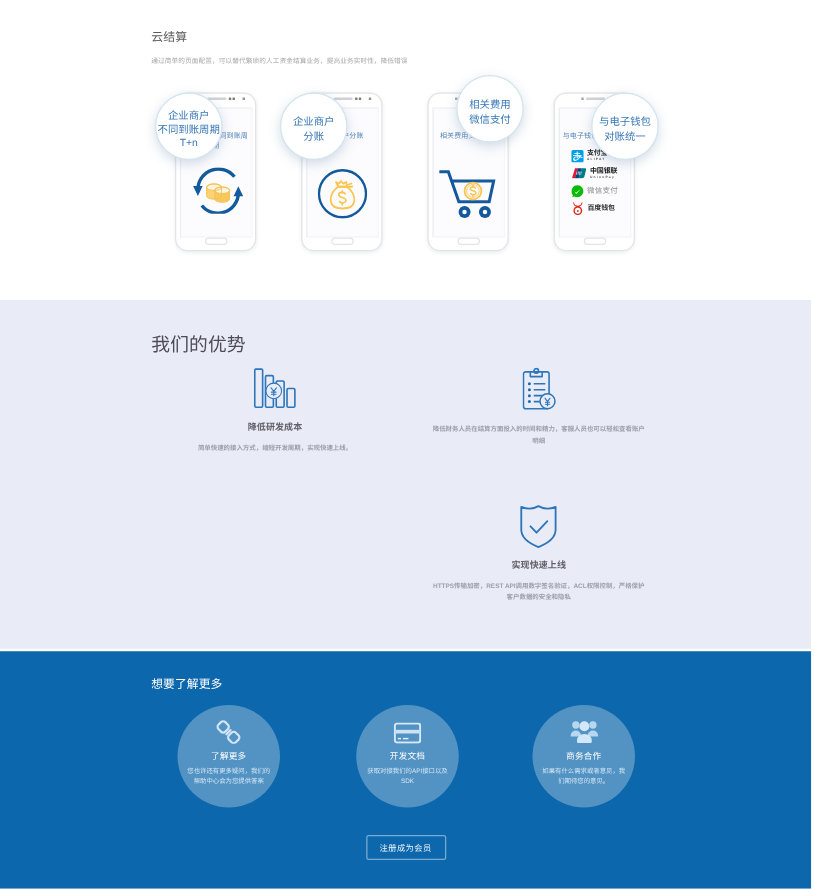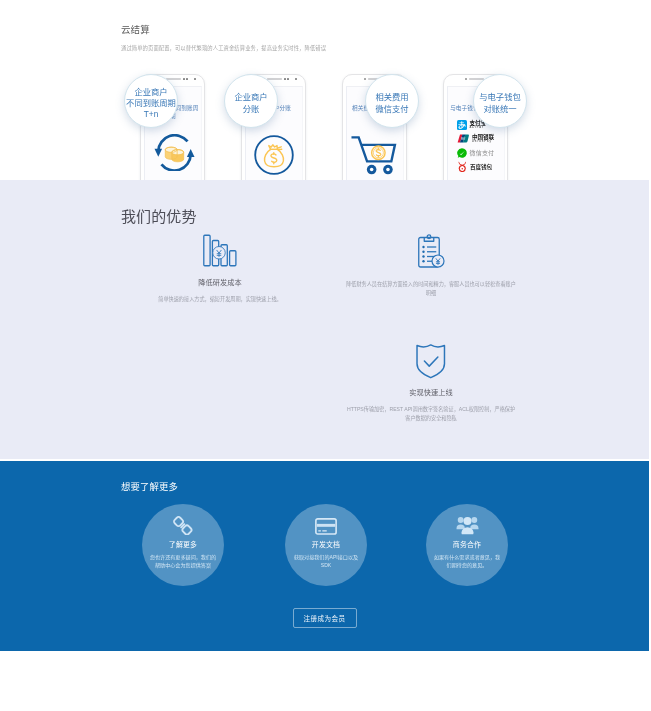--- a/index.html
+++ b/index.html
@@ -1,21 +1,21 @@
 <!DOCTYPE html>
 <html><head>
 <meta charset="utf-8">
 <style>
   *{box-sizing:border-box;margin:0;padding:0;}
   html,body{width:651px;height:711px;overflow:hidden;background:#fff;}
   body{font-family:"Liberation Sans","Noto Sans CJK SC",sans-serif;}
   .page{width:649px;height:711px;position:relative;overflow:hidden;}
 
   
-  .sec1{position:relative;height:180px;background:#fff;}
+  .sec1{position:relative;height:240px;background:#fff;}
   .sec-title{position:absolute;left:121px;font-size:9.5px;color:#5a5a5a;font-weight:400;letter-spacing:.1px;}
   .lead{position:absolute;left:121px;font-size:5.3px;color:#a6a6a6;letter-spacing:.1px;white-space:nowrap;}
 
   .phone{position:absolute;top:74px;width:65px;height:127px;border:1px solid #e4e4e6;border-radius:10px;background:#fff;
          box-shadow:0 1px 3px rgba(30,50,80,.08);}
   .screen{position:absolute;left:3px;right:2.5px;top:10.5px;bottom:10.5px;background:#fcfcfe;border-top:1px solid #eff0f4;
           border-left:1px solid #eceef4;border-right:1px solid #f5f6f9;border-bottom:1px solid #f2f3f6;}
   .spk{position:absolute;left:24.5px;top:3.1px;width:15.5px;height:1.5px;border-radius:.7px;background:#d2d2d4;}
   .dot{position:absolute;border-radius:50%;background:#d2d2d4;}
   .home{position:absolute;left:50%;margin-left:-9px;bottom:4.5px;width:18px;height:5.5px;border:1px solid #e3e3e5;border-radius:3px;}
@@ -31,21 +31,21 @@
   .wrow{display:flex;align-items:center;height:10px;margin-bottom:4px;}
   .wmark{width:10px;height:10px;flex:none;}
   .wtxt{margin-left:2.5px;display:flex;flex-direction:column;justify-content:center;line-height:1;}
   .wname{font-size:5.6px;color:#141414;font-weight:700;line-height:6px;letter-spacing:-.1px;}
   .wname.wg{color:#8b8b8b;font-weight:400;font-size:6px;letter-spacing:.2px;}
   .wname.wd{color:#2e2e2e;}
   .wsub{font-size:2.6px;color:#555;line-height:3px;letter-spacing:1px;font-weight:700;margin-top:.5px;}
 
   
   .sec2{position:relative;height:281px;background:#e9ebf6;border-bottom:2px solid #fff;}
-  .adv{position:absolute;width:240px;text-align:center;}
+  .adv{position:absolute;width:240px;text-align:center;font-weight:bold;}
   .adv .ic{height:43px;display:flex;align-items:center;justify-content:center;}
   .adv .t{font-size:7.2px;color:#606069;margin-top:5px;letter-spacing:.1px;}
   .adv .d{font-size:5.15px;color:#9ea0ab;line-height:9.2px;margin-top:8px;width:172px;margin-left:auto;margin-right:auto;}
 
   
   .sec3{position:relative;height:190px;background:#0c67ac;}
   .sec3 .h3{position:absolute;left:121px;top:18px;font-size:9.4px;color:#fff;letter-spacing:.1px;}
   .circ{position:absolute;width:82px;height:82px;border-radius:50%;background:rgba(255,255,255,.29);text-align:center;}
   .circ .ic{height:31px;display:flex;align-items:flex-end;justify-content:center;padding-bottom:0;}
   .circ .t{font-size:6.9px;color:#fff;margin-top:4px;letter-spacing:.2px;}
@@ -222,21 +222,21 @@
 
     <div class="bub" style="left:124px;top:74px">
       <span>企业商户</span>
       <span>不同到账周期</span>
       <span>T+n</span>
     </div>
     <div class="bub" style="left:224px;top:74px">
       <span>企业商户</span>
       <span>分账</span>
     </div>
-    <div class="bub" style="left:365px;top:74px">
+    <div class="bub" style="left:365px;top:60px">
       <span>相关费用</span>
       <span>微信支付</span>
     </div>
     <div class="bub" style="left:473px;top:74px">
       <span>与电子钱包</span>
       <span>对账统一</span>
     </div>
   </div>
 
   <div class="sec2">

